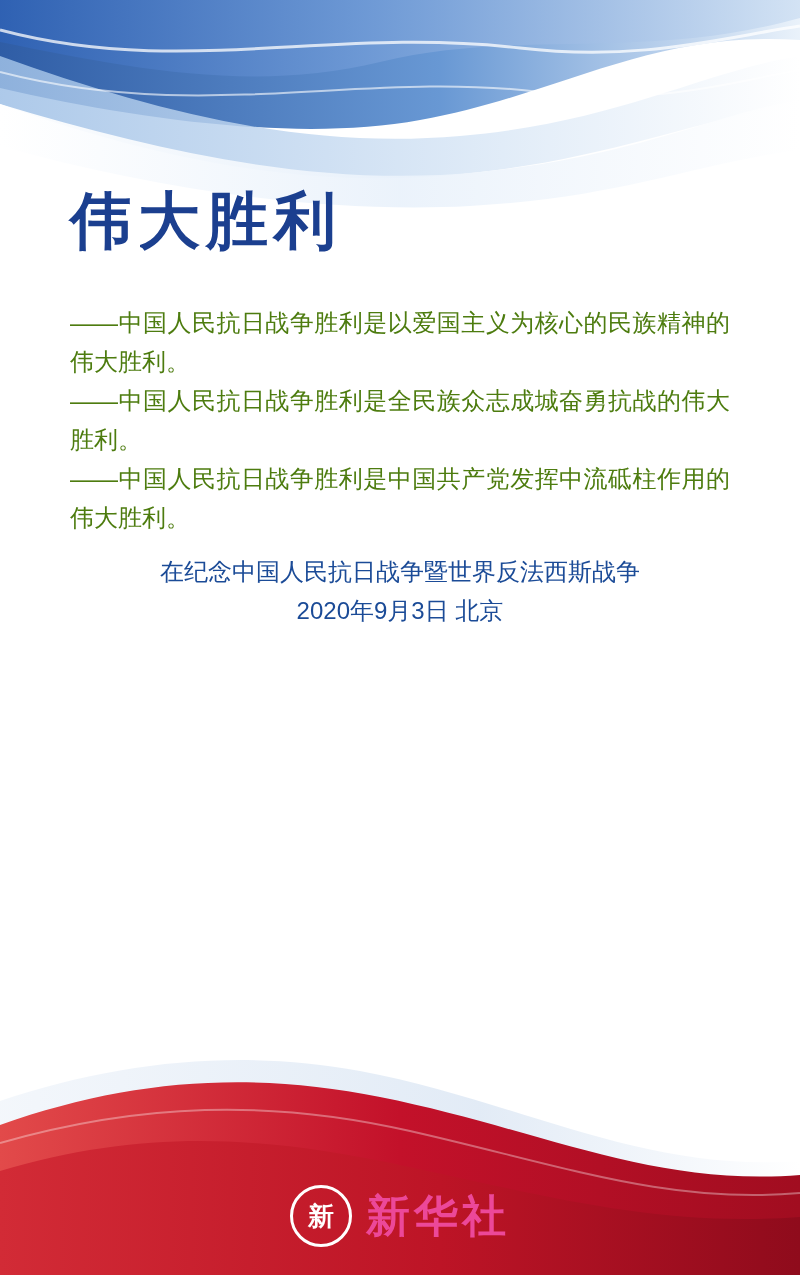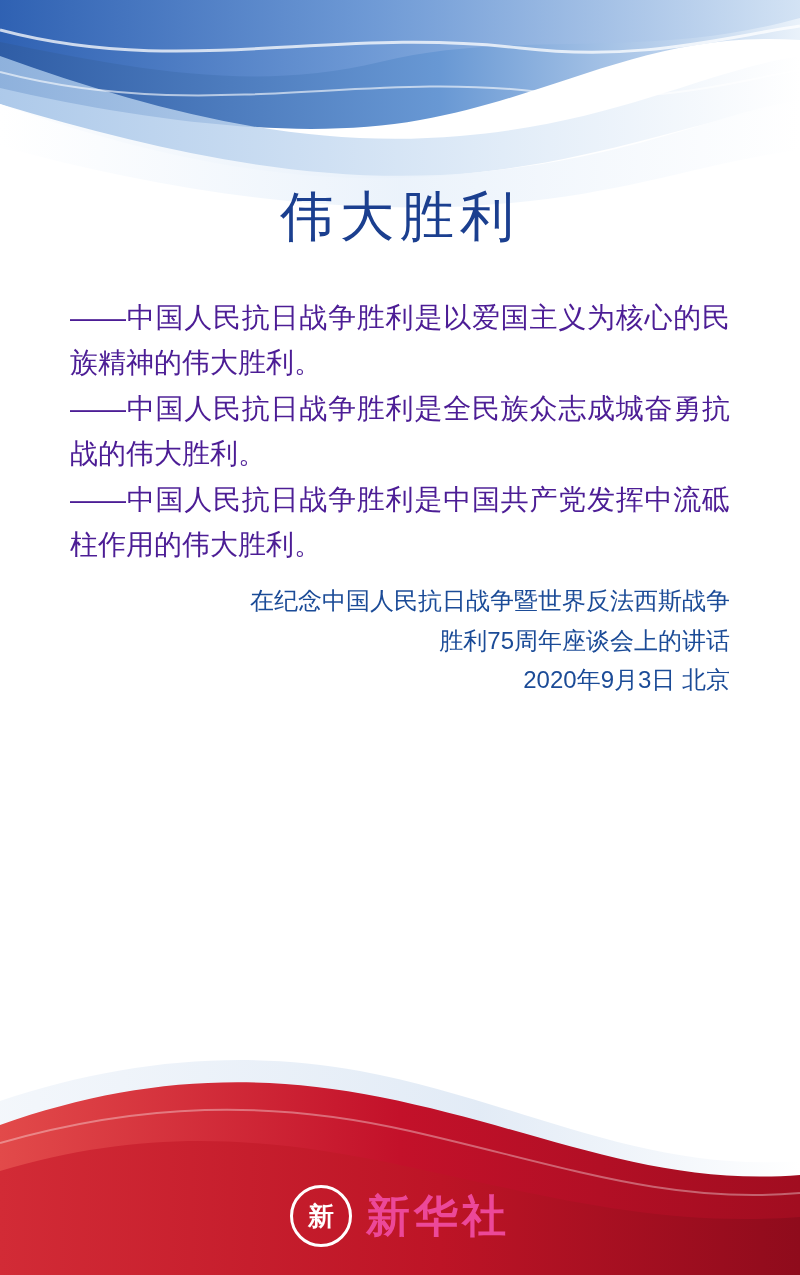--- a/index.html
+++ b/index.html
@@ -41,32 +41,31 @@
   
   .content {
     position: absolute;
     top: 185px;
     left: 0;
     width: 800px;
     padding: 0 70px;
     box-sizing: border-box;
   }
   .title {
-    text-align: center;
     color: #1b3f8f;
-    font-size: 54px;
-    font-weight: normal;
+    font-size: 62px;
+    font-weight: bold;
     letter-spacing: 6px;
     line-height: 1.15;
     margin: 0 0 48px 0;
     font-family: "Liberation Sans", sans-serif;
   }
   .body-lines {
-    color: #4c1d95;
-    font-size: 28px;
+    color: #4d7c0f;
+    font-size: 24px;
     line-height: 1.62;
     letter-spacing: 0px;
     text-align: justify;
   }
   .body-lines p {
     margin: 0;
     text-indent: 0;
   }
   .attribution {
     margin-top: 26px;
@@ -78,20 +77,21 @@
   }
   .source {
     margin-top: 14px;
     text-align: right;
     color: #1b4b97;
     font-size: 24px;
     line-height: 1.65;
   }
   .source div {
     white-space: nowrap;
+    text-align: center;
   }
   
   .logo-row {
     position: absolute;
     bottom: 28px;
     left: 0;
     width: 800px;
     display: flex;
     align-items: center;
     justify-content: center;
@@ -192,21 +192,20 @@
 
     <div class="body-lines">
       <p>——中国人民抗日战争胜利是以爱国主义为核心的民族精神的伟大胜利。</p>
       <p>——中国人民抗日战争胜利是全民族众志成城奋勇抗战的伟大胜利。</p>
       <p>——中国人民抗日战争胜利是中国共产党发挥中流砥柱作用的伟大胜利。</p>
     </div>
 
 
     <div class="source">
       <div>在纪念中国人民抗日战争暨世界反法西斯战争</div>
-      <div>胜利75周年座谈会上的讲话</div>
       <div>2020年9月3日 北京</div>
     </div>
   </div>
 
   <div class="logo-row">
     <div class="logo-mark">
       <span class="logo-mark-inner">新</span>
     </div>
     <div class="logo-text">新华社</div>
   </div>

